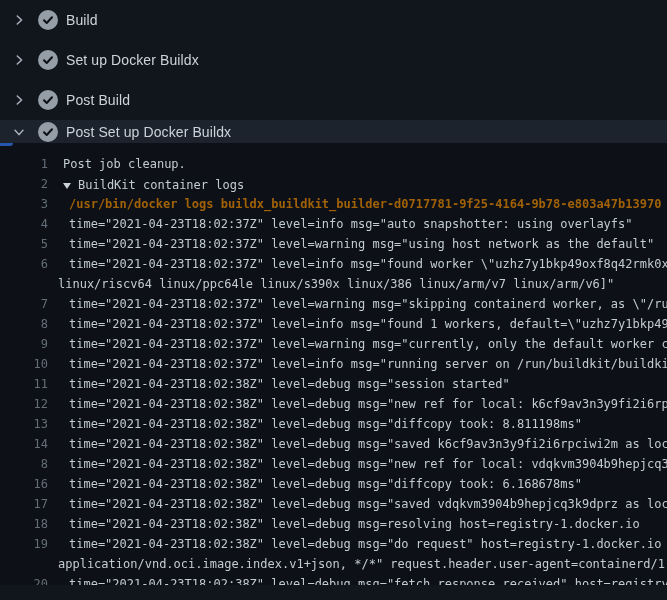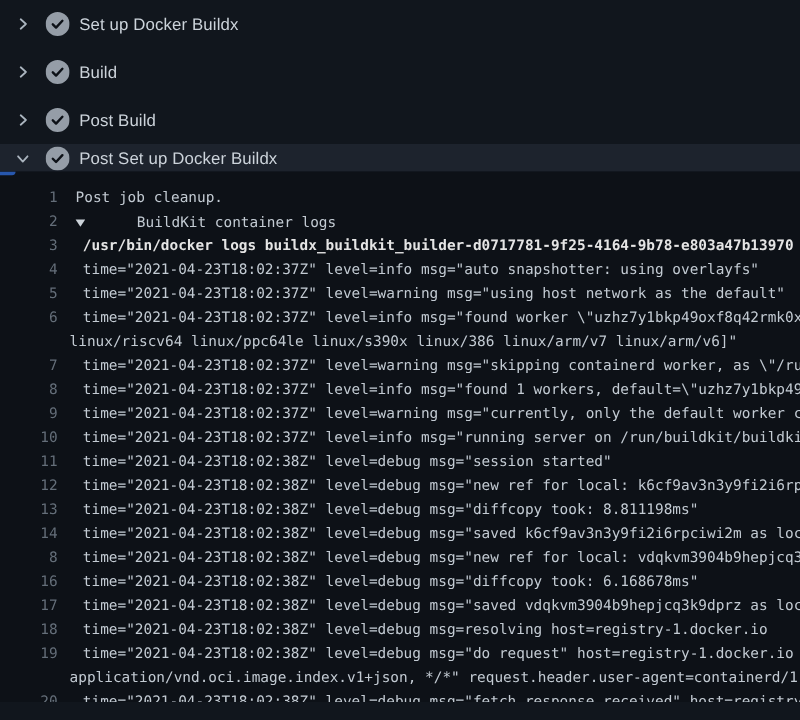--- a/index.html
+++ b/index.html
@@ -36,22 +36,22 @@
     white-space:pre;overflow:hidden;color:#c3cbd3;
   }
   .num{
     width:48px;flex:none;text-align:right;
     color:#646e79;cursor:pointer;user-select:none;
   }
   .content{flex:none;display:flex;align-items:center;}
   .row.child .content,.row.command .content{margin-left:21px;}
   .row.plain .content,.row.group .content{margin-left:15px;justify-content:center;}
   .row.wrap .content{margin-left:10px;align-items:flex-end;}
-  .row.command .content{color:#e5e5e5;font-weight:700;}
-  .row.group .content{cursor:pointer;gap:36px;}
+  .row.command .content{color:#a16207;font-weight:700;}
+  .row.group .content{cursor:pointer;}
   .tri{
     width:0;height:0;display:inline-block;flex:none;
     border-left:4px solid transparent;border-right:4px solid transparent;
     border-top:6px solid #ccd3da;margin-right:7px;position:relative;top:1px;
   }
 </style>
 </head>
 <body>
 
 <div class="steps">
@@ -60,35 +60,35 @@
         <svg width="14" height="14" viewBox="0 0 16 16">
           <path d="M6 3.5 L11 8 L6 12.5" fill="none" stroke="#aab4be" stroke-width="1.7" stroke-linecap="round" stroke-linejoin="round"></path>
         </svg>
       </span>
       <span class="check">
         <svg width="20" height="20" viewBox="0 0 20 20">
           <circle cx="10" cy="10" r="10" fill="#959da7"></circle>
           <path d="M6 10.3 L8.7 13 L14 7.3" fill="none" stroke="#0d1117" stroke-width="2" stroke-linecap="round" stroke-linejoin="round"></path>
         </svg>
       </span>
-      <span class="step-title">Set up Docker Buildx</span>
+      <span class="step-title">Build</span>
     </div>
     <div class="step">
       <span class="chev">
         <svg width="14" height="14" viewBox="0 0 16 16">
           <path d="M6 3.5 L11 8 L6 12.5" fill="none" stroke="#aab4be" stroke-width="1.7" stroke-linecap="round" stroke-linejoin="round"></path>
         </svg>
       </span>
       <span class="check">
         <svg width="20" height="20" viewBox="0 0 20 20">
           <circle cx="10" cy="10" r="10" fill="#959da7"></circle>
           <path d="M6 10.3 L8.7 13 L14 7.3" fill="none" stroke="#0d1117" stroke-width="2" stroke-linecap="round" stroke-linejoin="round"></path>
         </svg>
       </span>
-      <span class="step-title">Build</span>
+      <span class="step-title">Set up Docker Buildx</span>
     </div>
     <div class="step">
       <span class="chev">
         <svg width="14" height="14" viewBox="0 0 16 16">
           <path d="M6 3.5 L11 8 L6 12.5" fill="none" stroke="#aab4be" stroke-width="1.7" stroke-linecap="round" stroke-linejoin="round"></path>
         </svg>
       </span>
       <span class="check">
         <svg width="20" height="20" viewBox="0 0 20 20">
           <circle cx="10" cy="10" r="10" fill="#959da7"></circle>

